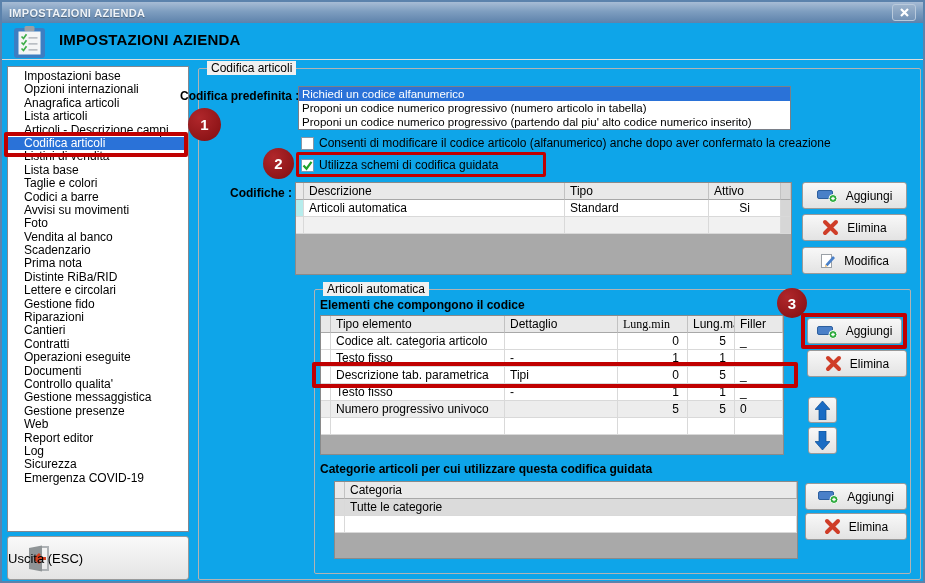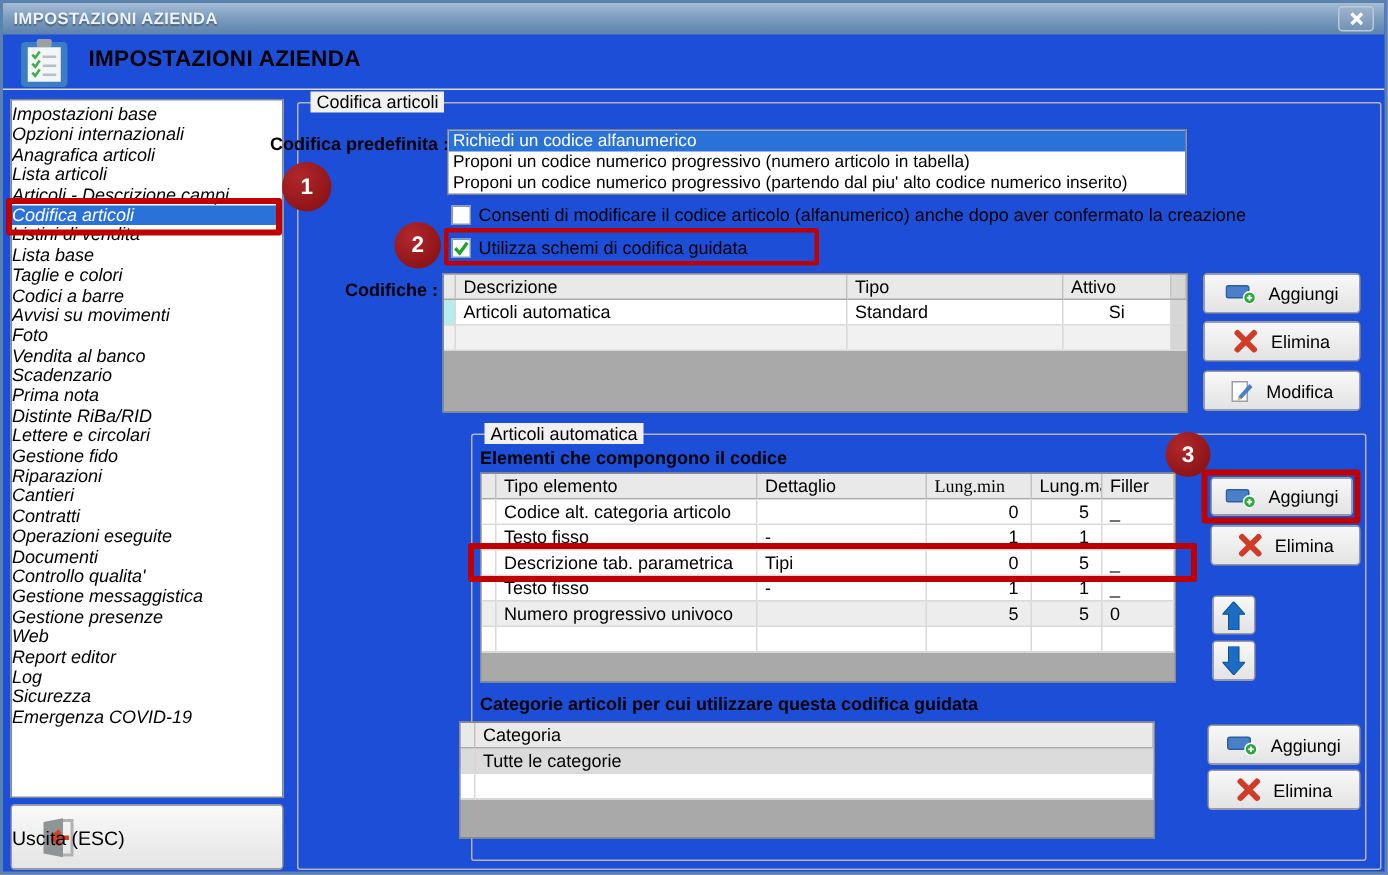--- a/index.html
+++ b/index.html
@@ -1,34 +1,34 @@
 <!DOCTYPE html>
 <html><head>
 <meta charset="utf-8">
 <style>
   html,body{margin:0;padding:0;background:#c8c8c8;font-family:"Liberation Sans",sans-serif;}
-  .window{position:relative;width:925px;height:583px;background:#1d4ed8;border:2px solid #5b82ac;
+  .window{position:relative;width:925px;height:583px;background:#0ea5e9;border:2px solid #5b82ac;
           box-sizing:border-box;overflow:hidden;}
   .abs{position:absolute;}
 
   
   .titlebar{position:absolute;top:0;left:0;right:0;height:21px;
     background:linear-gradient(#a7bcd5,#7e9ec0 45%,#5d82ab);display:flex;align-items:center;padding:0 7px;box-sizing:border-box;}
   .titlebar-text{color:#eef3f8;font-weight:bold;font-size:11px;letter-spacing:.3px;text-shadow:0 1px 1px rgba(0,0,0,.35);}
   .close-btn{margin-left:auto;width:22px;height:15px;border:1px solid #b9cadc;border-radius:3px;
     background:linear-gradient(#9db3cc,#7493b6);display:flex;align-items:center;justify-content:center;cursor:pointer;}
 
   
   .header-sep{position:absolute;left:0;right:0;top:57px;height:1px;background:#dcdcdc;}
   .header-title{position:absolute;left:57px;top:29px;font-size:15px;font-weight:bold;color:#000;letter-spacing:.2px;}
 
   
   .sidebar-list{position:absolute;left:5px;top:64px;width:182px;height:466px;background:#fff;
     border:1px solid #828790;box-sizing:border-box;padding:3px 0 0 0;font-size:12px;overflow:hidden;}
-  .sb-item{height:13.4px;line-height:13.4px;padding-left:0;white-space:nowrap;color:#000;cursor:pointer;font-style:italic;}
+  .sb-item{height:13.4px;line-height:13.4px;padding-left:16px;white-space:nowrap;color:#000;cursor:pointer;}
   .sb-item.selected{background:#2a72d8;color:#fff;}
 
   .exit-btn{position:absolute;left:5px;top:534px;width:182px;height:44px;
     background:linear-gradient(#f9f9f9,#e4e4e4);border:1px solid #9a9a9a;border-radius:3px;box-sizing:border-box;cursor:pointer;}
   .exit-btn .door{position:absolute;left:16px;top:7px;}
   .exit-btn .lbl{position:absolute;left:0;right:12px;top:14px;text-align:left;font-size:13px;color:#000;}
 
   
   .groupbox{position:absolute;border:1px solid #b3b3b3;border-radius:2px;}
   .legend{position:absolute;top:-8px;left:8px;background:#f0f0f0;padding:0 4px;font-size:12px;color:#000;white-space:nowrap;}
@@ -316,21 +316,21 @@
         <polygon points="7.5,0 15,8.5 11,8.5 11,19 4,19 4,8.5 0,8.5" fill="#1a6cc4" stroke="#0d4e94" stroke-width="0.7"></polygon>
       </svg>
   </div>
   <div class="btn-arrow" style="left:806px;top:425px;width:29px;height:27px;">
     <svg width="15" height="19" viewBox="0 0 15 19">
         <polygon points="7.5,19 15,10.5 11,10.5 11,0 4,0 4,10.5 0,10.5" fill="#1a6cc4" stroke="#0d4e94" stroke-width="0.7"></polygon>
       </svg>
   </div>
 
   <div class="lab" style="left:318px;top:460px;">Categorie articoli per cui utilizzare questa codifica guidata</div>
-  <div class="tbl" style="left:304px;top:479px;width:464px;height:78px;">
+  <div class="tbl" style="left:332px;top:479px;width:464px;height:78px;">
     <div class="t-row t-head">
       <div class="t-cell marker" style="width:10px;"></div>
       <div class="t-cell" style="width:452px;">Categoria</div>
     </div>
     <div class="t-row r-dim">
       <div class="t-cell marker" style="width:10px;"></div>
       <div class="t-cell" style="width:452px;">Tutte le categorie</div>
     </div>
     <div class="t-row">
       <div class="t-cell marker" style="width:10px;"></div>

